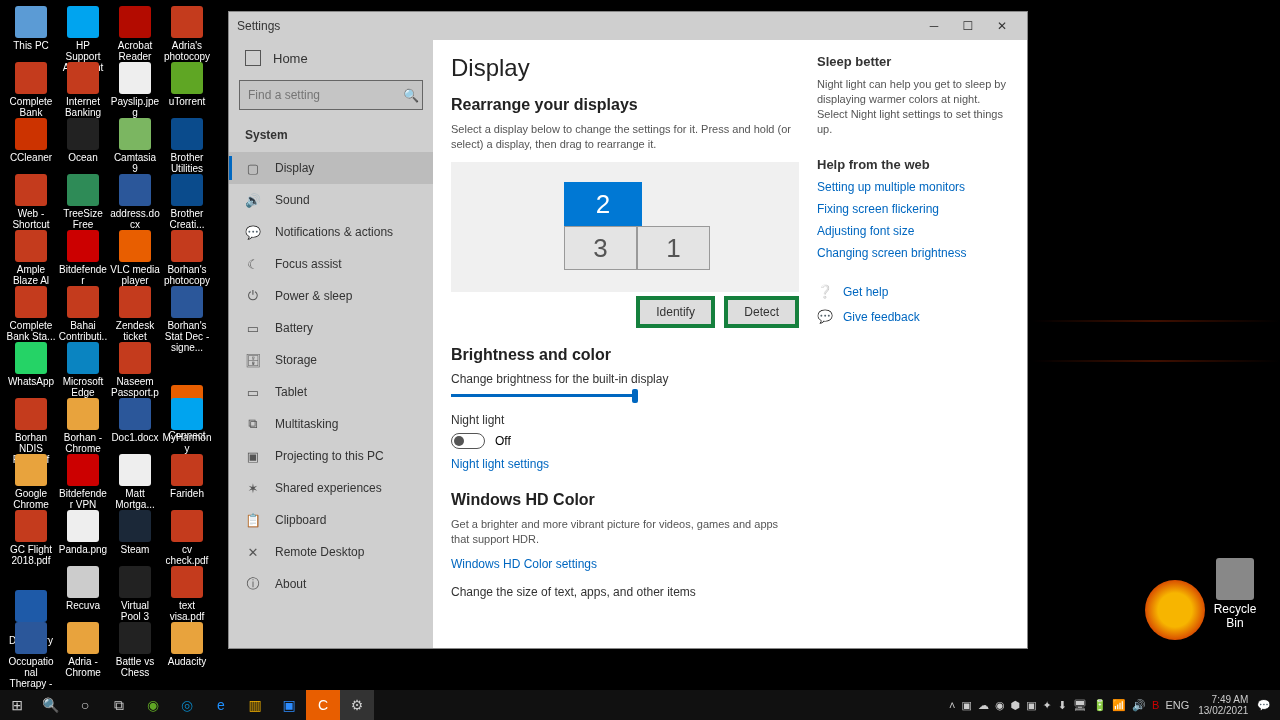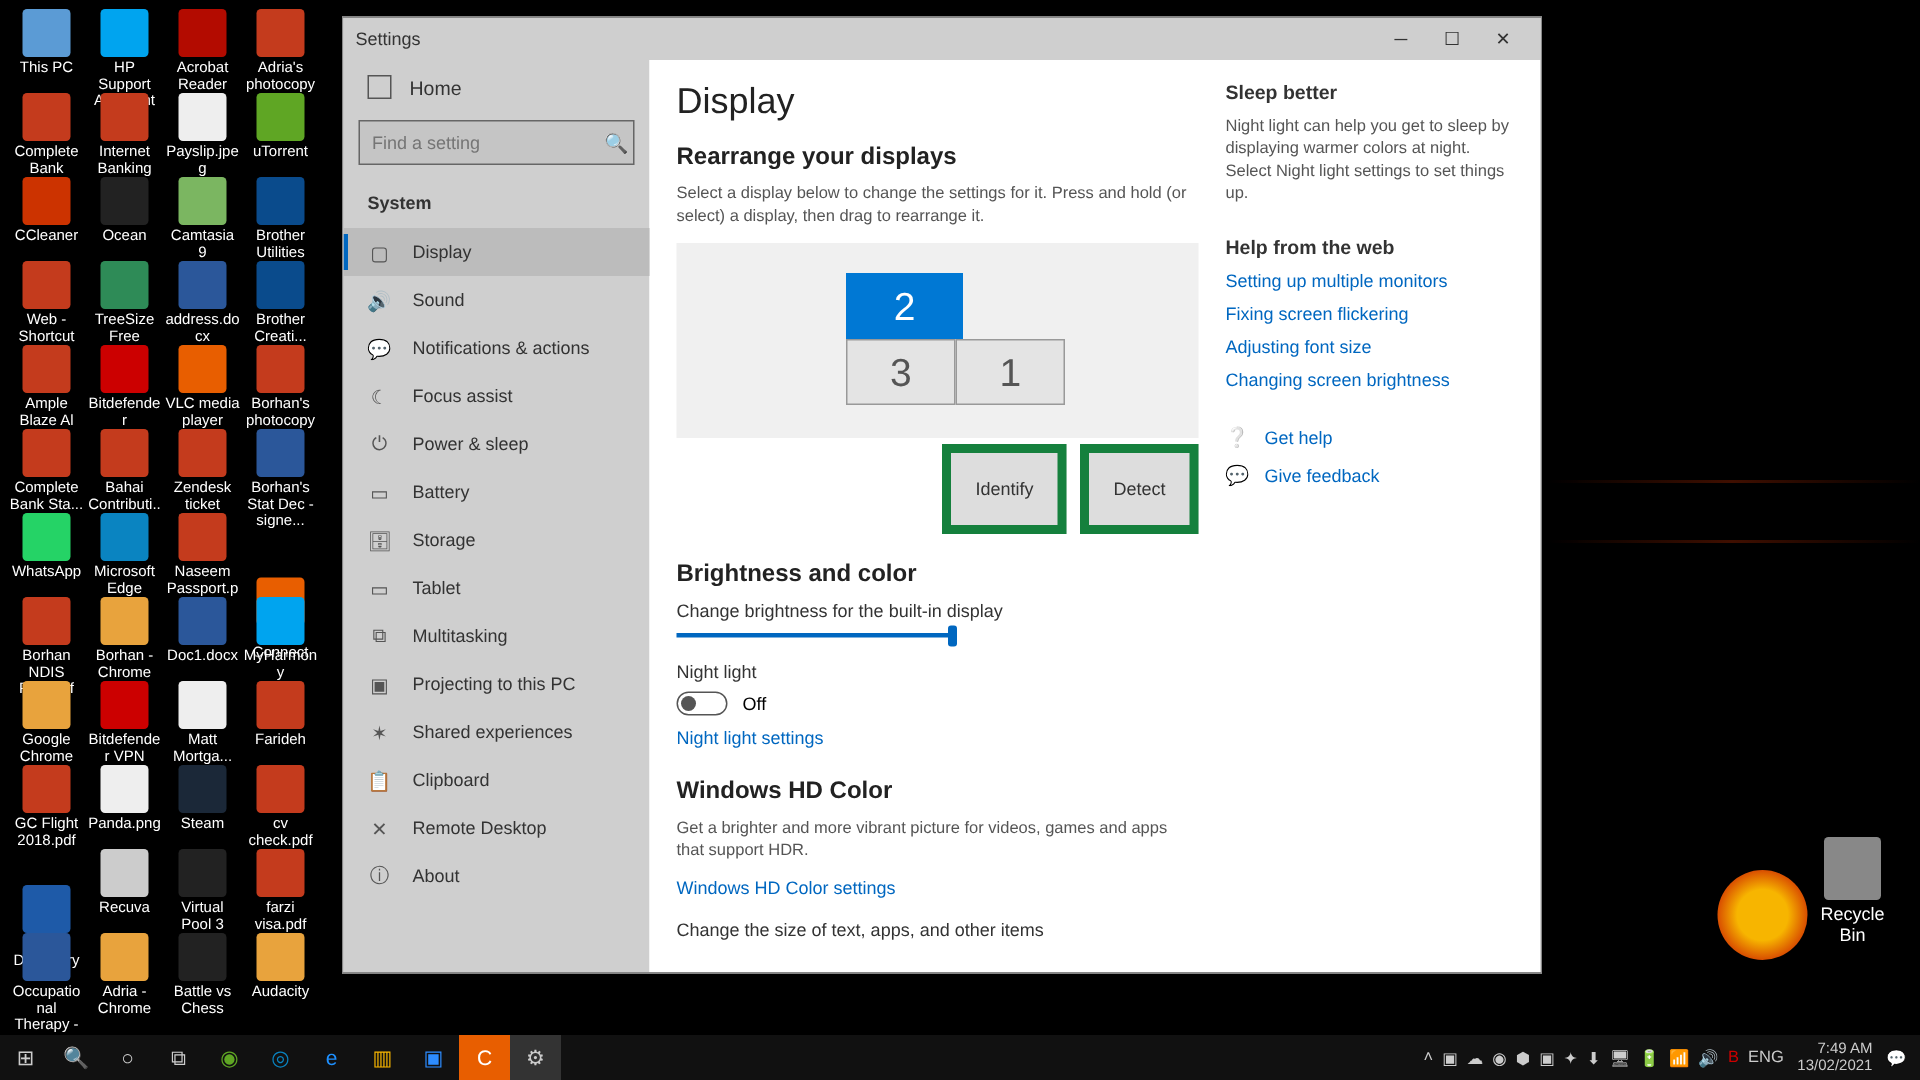--- a/index.html
+++ b/index.html
@@ -41,21 +41,21 @@
 .content{ flex:1; background:#fff; display:flex; overflow:hidden;}
 .main{ flex:1; padding: 14px 18px 0 18px; overflow-y:auto;}
 .aside{ width:210px; padding:14px 14px 0 0;}
 h1.page{ font-size:24px; font-weight:400; color:#222; margin-bottom:14px;}
 h2.sect{ font-size:16px; font-weight:600; color:#222; margin: 6px 0 8px 0;}
 .desc{ font-size:11px; color:#555; line-height:15px; margin-bottom:10px;}
 .dispbox{ background:#f0f0f0; height:130px; position:relative; margin-bottom:4px;}
 .mon{ position:absolute; border:1px solid #999; display:flex; align-items:center; justify-content:center; font-size:26px; color:#555; background:#e4e4e4; cursor:pointer;}
 .mon.sel{ background:#0078d4; color:#fff; border-color:#0078d4;}
 .btnrow{ text-align:right; margin-bottom:18px;}
-.gbtn{ display:inline-block; padding:17px 16px; background:#ddd; border:6px solid #15803d; font-size:12px; color:#333; margin-left:6px; cursor:pointer;}
+.gbtn{ display:inline-block; padding:5px 16px; background:#ddd; border:4px solid #15803d; font-size:12px; color:#333; margin-left:6px; cursor:pointer;}
 .smlabel{font-size:12px;color:#333;margin-bottom:6px;display:block;}
 .slider{width:185px;height:3px;background:#0067c0;position:relative;margin:8px 0 16px 0;}
 .slider .thumb{position:absolute;right:-2px;top:-5px;width:6px;height:14px;background:#0067c0;border-radius:2px;}
 .toggle{display:flex;align-items:center;margin-bottom:8px;}
 .toggle .sw{width:34px;height:16px;border:1px solid #555;border-radius:10px;position:relative;margin-right:10px;background:#fff;}
 .toggle .sw .knob{position:absolute;left:2px;top:2px;width:10px;height:10px;background:#555;border-radius:50%;}
 .link{color:#0067c0;font-size:12px;cursor:pointer;display:inline-block;margin-bottom:14px;}
 .aside h3{font-size:13px;font-weight:600;color:#333;margin-bottom:8px;}
 .aside .atext{font-size:11px;color:#555;line-height:15px;margin-bottom:20px;}
 .aside .alink{display:block;color:#0067c0;font-size:12px;margin-bottom:8px;cursor:pointer;}
@@ -256,21 +256,21 @@
       <div class="dicon" style="left: 162px; top: 454px;">
         <div class="ibox" style="background:#c43b1d"></div>
         <div class="lbl">Farideh</div>
       </div>
       <div class="dicon" style="left: 162px; top: 510px;">
         <div class="ibox" style="background:#c43b1d"></div>
         <div class="lbl">cv check.pdf</div>
       </div>
       <div class="dicon" style="left: 162px; top: 566px;">
         <div class="ibox" style="background:#c43b1d"></div>
-        <div class="lbl">farzi visa.pdf</div>
+        <div class="lbl">text visa.pdf</div>
       </div>
       <div class="dicon" style="left: 162px; top: 622px;">
         <div class="ibox" style="background:#e8a33d"></div>
         <div class="lbl">Audacity</div>
       </div>
     </div>
   <div class="spinner"></div>
   <div class="recycle">
     <div class="ibox"></div>
     <div class="lbl">Recycle Bin</div>

